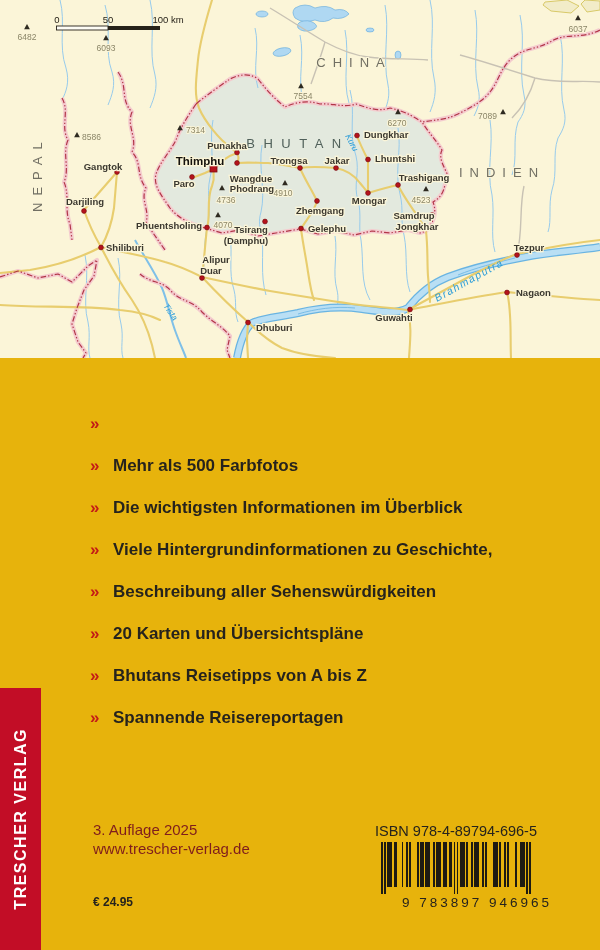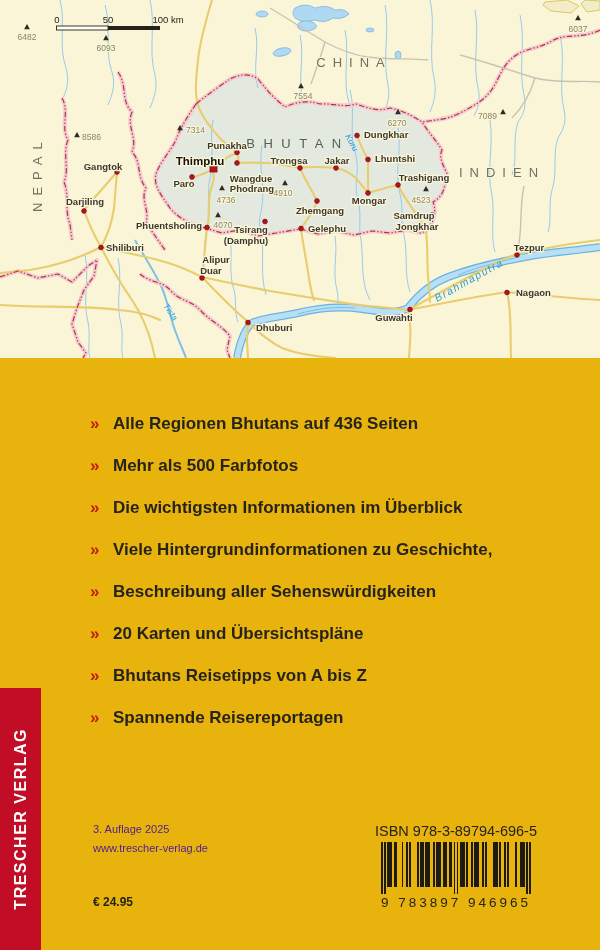--- a/index.html
+++ b/index.html
@@ -29,26 +29,26 @@
   .bullets{position:absolute;top:414px;left:90px;width:472px;}
   .bullet{display:flex;margin-bottom:22px;color:#26231D;font-weight:bold;font-size:17px;line-height:20px;}
   .bullet .mark{color:#C31A17;flex:0 0 23px;width:23px;}
   .bullet .txt div{white-space:nowrap;}
   
   .spine{position:absolute;left:0;top:688px;width:41px;height:262px;background:#C20D26;
          display:flex;align-items:center;justify-content:center;}
   .spine span{writing-mode:vertical-rl;transform:rotate(180deg);color:#FFFFFF;font-weight:bold;
               font-size:16px;letter-spacing:1.5px;white-space:nowrap;}
   
-  .edition{position:absolute;left:93px;top:820px;font-size:11px;line-height:19px;color:#4c1d95;}
+  .edition{position:absolute;left:93px;top:820px;font-size:15px;line-height:19px;color:#7f1d1d;}
   .price{position:absolute;left:93px;top:895px;font-size:12px;font-weight:bold;color:#26231D;}
   .isbn-block{position:absolute;left:360px;top:823px;width:192px;text-align:center;color:#26231D;}
   .isbn-label{font-size:14.5px;margin-bottom:3px;}
   .barcode{display:block;margin:0 auto;}
-  .barcode-digits{font-size:13.5px;letter-spacing:3px;margin-top:1px;}
+  .barcode-digits{font-size:13.5px;letter-spacing:3px;margin-top:1px;text-align:right;}
 </style>
 </head>
 <body>
 
 <div class="map">
 <svg width="600" height="358" viewBox="0 0 600 358" xmlns="http://www.w3.org/2000/svg">
   <defs>
     <path id="tri" d="M-2.9,2.3 L0,-2.9 L2.9,2.3 Z" fill="#2E2A20"></path>
     <circle id="dot" r="2.4" fill="#B5121B" stroke="#7A0E14" stroke-width="0.7"></circle>
   </defs>
@@ -264,24 +264,20 @@
     <text class="riverlbl big" transform="translate(437,302) rotate(-29)">Brahmaputra</text>
   </g>
 </svg>
 </div>
 
 <div class="panel"></div>
 
 <div class="bullets">
   <div class="bullet">
     <span class="mark">»</span>
-    <span class="txt">
-        <div>Alle Regionen Bhutans auf 436 Seiten</div>
-        <div></div>
-      </span>
   </div>
   <div class="bullet">
     <span class="mark">»</span>
     <span class="txt">
         <div>Mehr als 500 Farbfotos</div>
         <div></div>
       </span>
   </div>
   <div class="bullet">
     <span class="mark">»</span>
@@ -330,21 +326,21 @@
   <span>TRESCHER VERLAG</span>
 </div>
 
 <div class="edition">
   <div>3. Auflage 2025</div>
   <div>www.trescher-verlag.de</div>
 </div>
 <div class="price">€ 24.95</div>
 
 <div class="isbn-block">
-  <div class="isbn-label">ISBN 978-3-89794-696-5</div>
+  <div class="isbn-label">ISBN 978-4-89794-696-5</div>
   <svg class="barcode" width="150" height="52" viewBox="0 0 95 44" preserveAspectRatio="none">
       <g fill="#1E1B12" shape-rendering="crispEdges">
         <rect x="0" y="0" width="1" height="44"></rect>
         <rect x="2" y="0" width="1" height="44"></rect>
         <rect x="4" y="0" width="1" height="38"></rect>
         <rect x="5" y="0" width="1" height="38"></rect>
         <rect x="6" y="0" width="1" height="38"></rect>
         <rect x="8" y="0" width="1" height="38"></rect>
         <rect x="9" y="0" width="1" height="38"></rect>
         <rect x="13" y="0" width="1" height="38"></rect>

